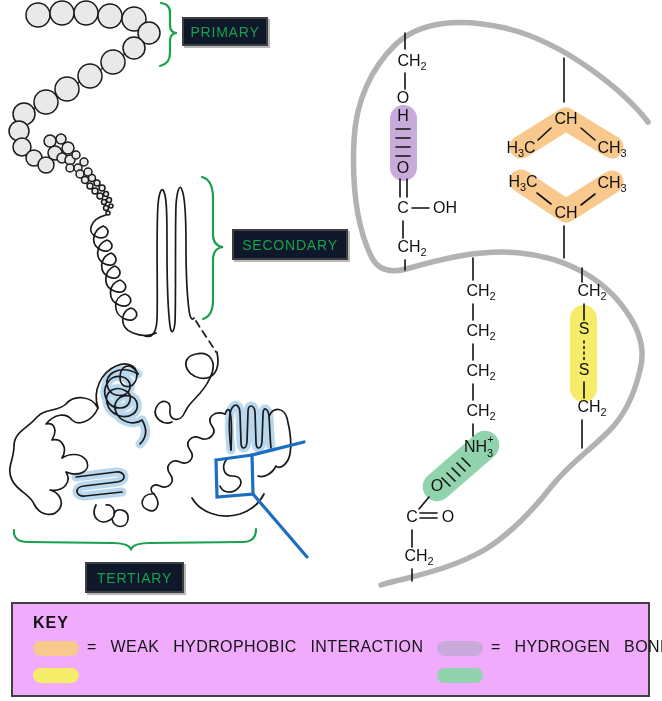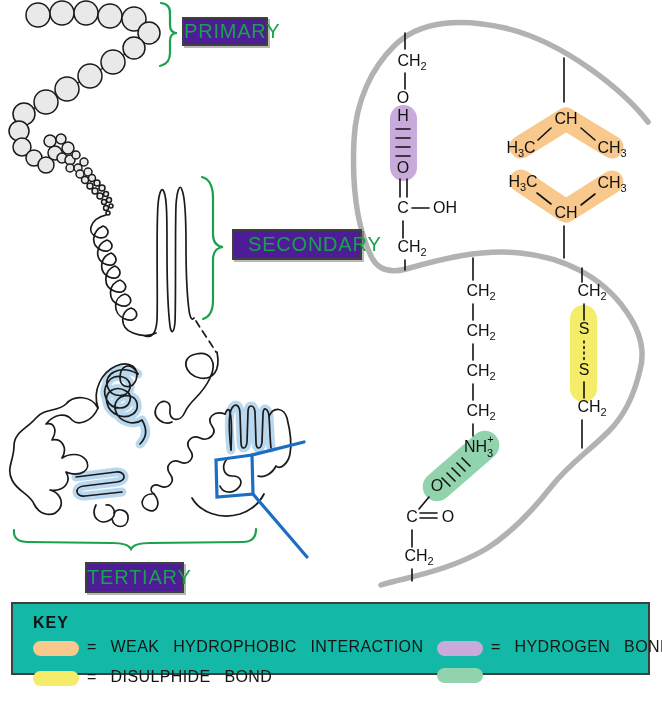--- a/index.html
+++ b/index.html
@@ -11,25 +11,25 @@
   .bead{fill:#e9e9e9;stroke:#1a1a1a;stroke-width:1.5;}
   .glow{fill:none;stroke:#b9d8ee;stroke-width:9;stroke-linecap:round;stroke-linejoin:round;}
   .brace{fill:none;stroke:#1aa14d;stroke-width:2.2;stroke-linecap:round;}
   .backbone{fill:none;stroke:#b2b2b2;stroke-width:5.5;stroke-linecap:round;}
   .blue{fill:none;stroke:#1b6ec2;stroke-width:3.2;stroke-linecap:round;stroke-linejoin:miter;}
   .bond{stroke:#111;stroke-width:1.6;stroke-linecap:round;}
   .hl-stroke{fill:none;stroke-width:23;stroke-linecap:round;stroke-linejoin:round;}
   .chem{font:16px "Liberation Sans",sans-serif;fill:#111;}
   .sub{font-size:11px;}
   
-  .glabel{position:absolute;background:#4c1d95;border:2px solid #3f3f3f;
-          box-shadow:2px 2px 0 rgba(0,0,0,.28);display:flex;align-items:center;
-          color:#1aa14d;font-size:20px;letter-spacing:.8px;}
+  .glabel{position:absolute;background:#0f172a;border:2px solid #3f3f3f;
+          box-shadow:2px 2px 0 rgba(0,0,0,.28);display:flex;align-items:center;justify-content:center;
+          color:#1aa14d;font-size:14px;letter-spacing:.8px;}
   
-  #key{position:absolute;left:11px;top:602px;width:639px;height:73px;background:#14b8a6;
+  #key{position:absolute;left:11px;top:602px;width:639px;height:95px;background:#f0abfc;
        border:2.5px solid #3f3f3f;box-sizing:border-box;padding-left:29px;}
   #key .ktitle{position:absolute;left:20px;top:10px;font-size:16px;font-weight:700;
        letter-spacing:1px;color:#111;}
   .ki{position:absolute;display:flex;align-items:flex-end;gap:8px;}
   .pill{width:46px;height:15px;border-radius:8px;flex:0 0 auto;}
   .klabel{font-size:16px;color:#151515;letter-spacing:.4px;word-spacing:9px;white-space:nowrap;}
   .k0{left:20px;top:34px;} .k1{left:20px;top:64px;} .k2{left:424px;top:34px;} .k3{left:424px;top:64px;}
 </style>
 </head>
 <body>
@@ -228,37 +228,36 @@
     <text class="chem" x="448" y="522" text-anchor="middle">O</text>
     <line class="bond" x1="412" y1="530" x2="412" y2="547"></line>
     <text class="chem" x="419" y="561" text-anchor="middle"><tspan>CH</tspan><tspan class="sub" dy="4">2</tspan></text>
     <line class="bond" x1="412" y1="569" x2="412" y2="581"></line>
   </g>
 </svg>
 
 <div class="glabel" style="left:182px;top:17px;width:82px;height:25px;">
   <span>PRIMARY</span>
 </div>
-<div class="glabel" style="left:232px;top:229px;width:112px;height:27px;padding-left:14px;">
+<div class="glabel" style="left:232px;top:229px;width:112px;height:27px;">
   <span>SECONDARY</span>
 </div>
 <div class="glabel" style="left:85px;top:552px;width:95px;height:27px;margin-top:10px;">
   <span>TERTIARY</span>
 </div>
 
 <div id="key">
   <div class="ktitle">KEY</div>
 
   <div class="ki k0">
     <div class="pill" style="background: rgb(248, 200, 141);"></div>
     <div class="klabel">= WEAK HYDROPHOBIC INTERACTION</div>
   </div>
   <div class="ki k1">
     <div class="pill" style="background: rgb(245, 236, 105);"></div>
-    <div class="klabel">= DISULPHIDE BOND</div>
   </div>
   <div class="ki k2">
     <div class="pill" style="background: rgb(201, 171, 219);"></div>
     <div class="klabel">= HYDROGEN BOND</div>
   </div>
   <div class="ki k3">
     <div class="pill" style="background: rgb(144, 211, 172);"></div>
   </div>
 </div>
 

